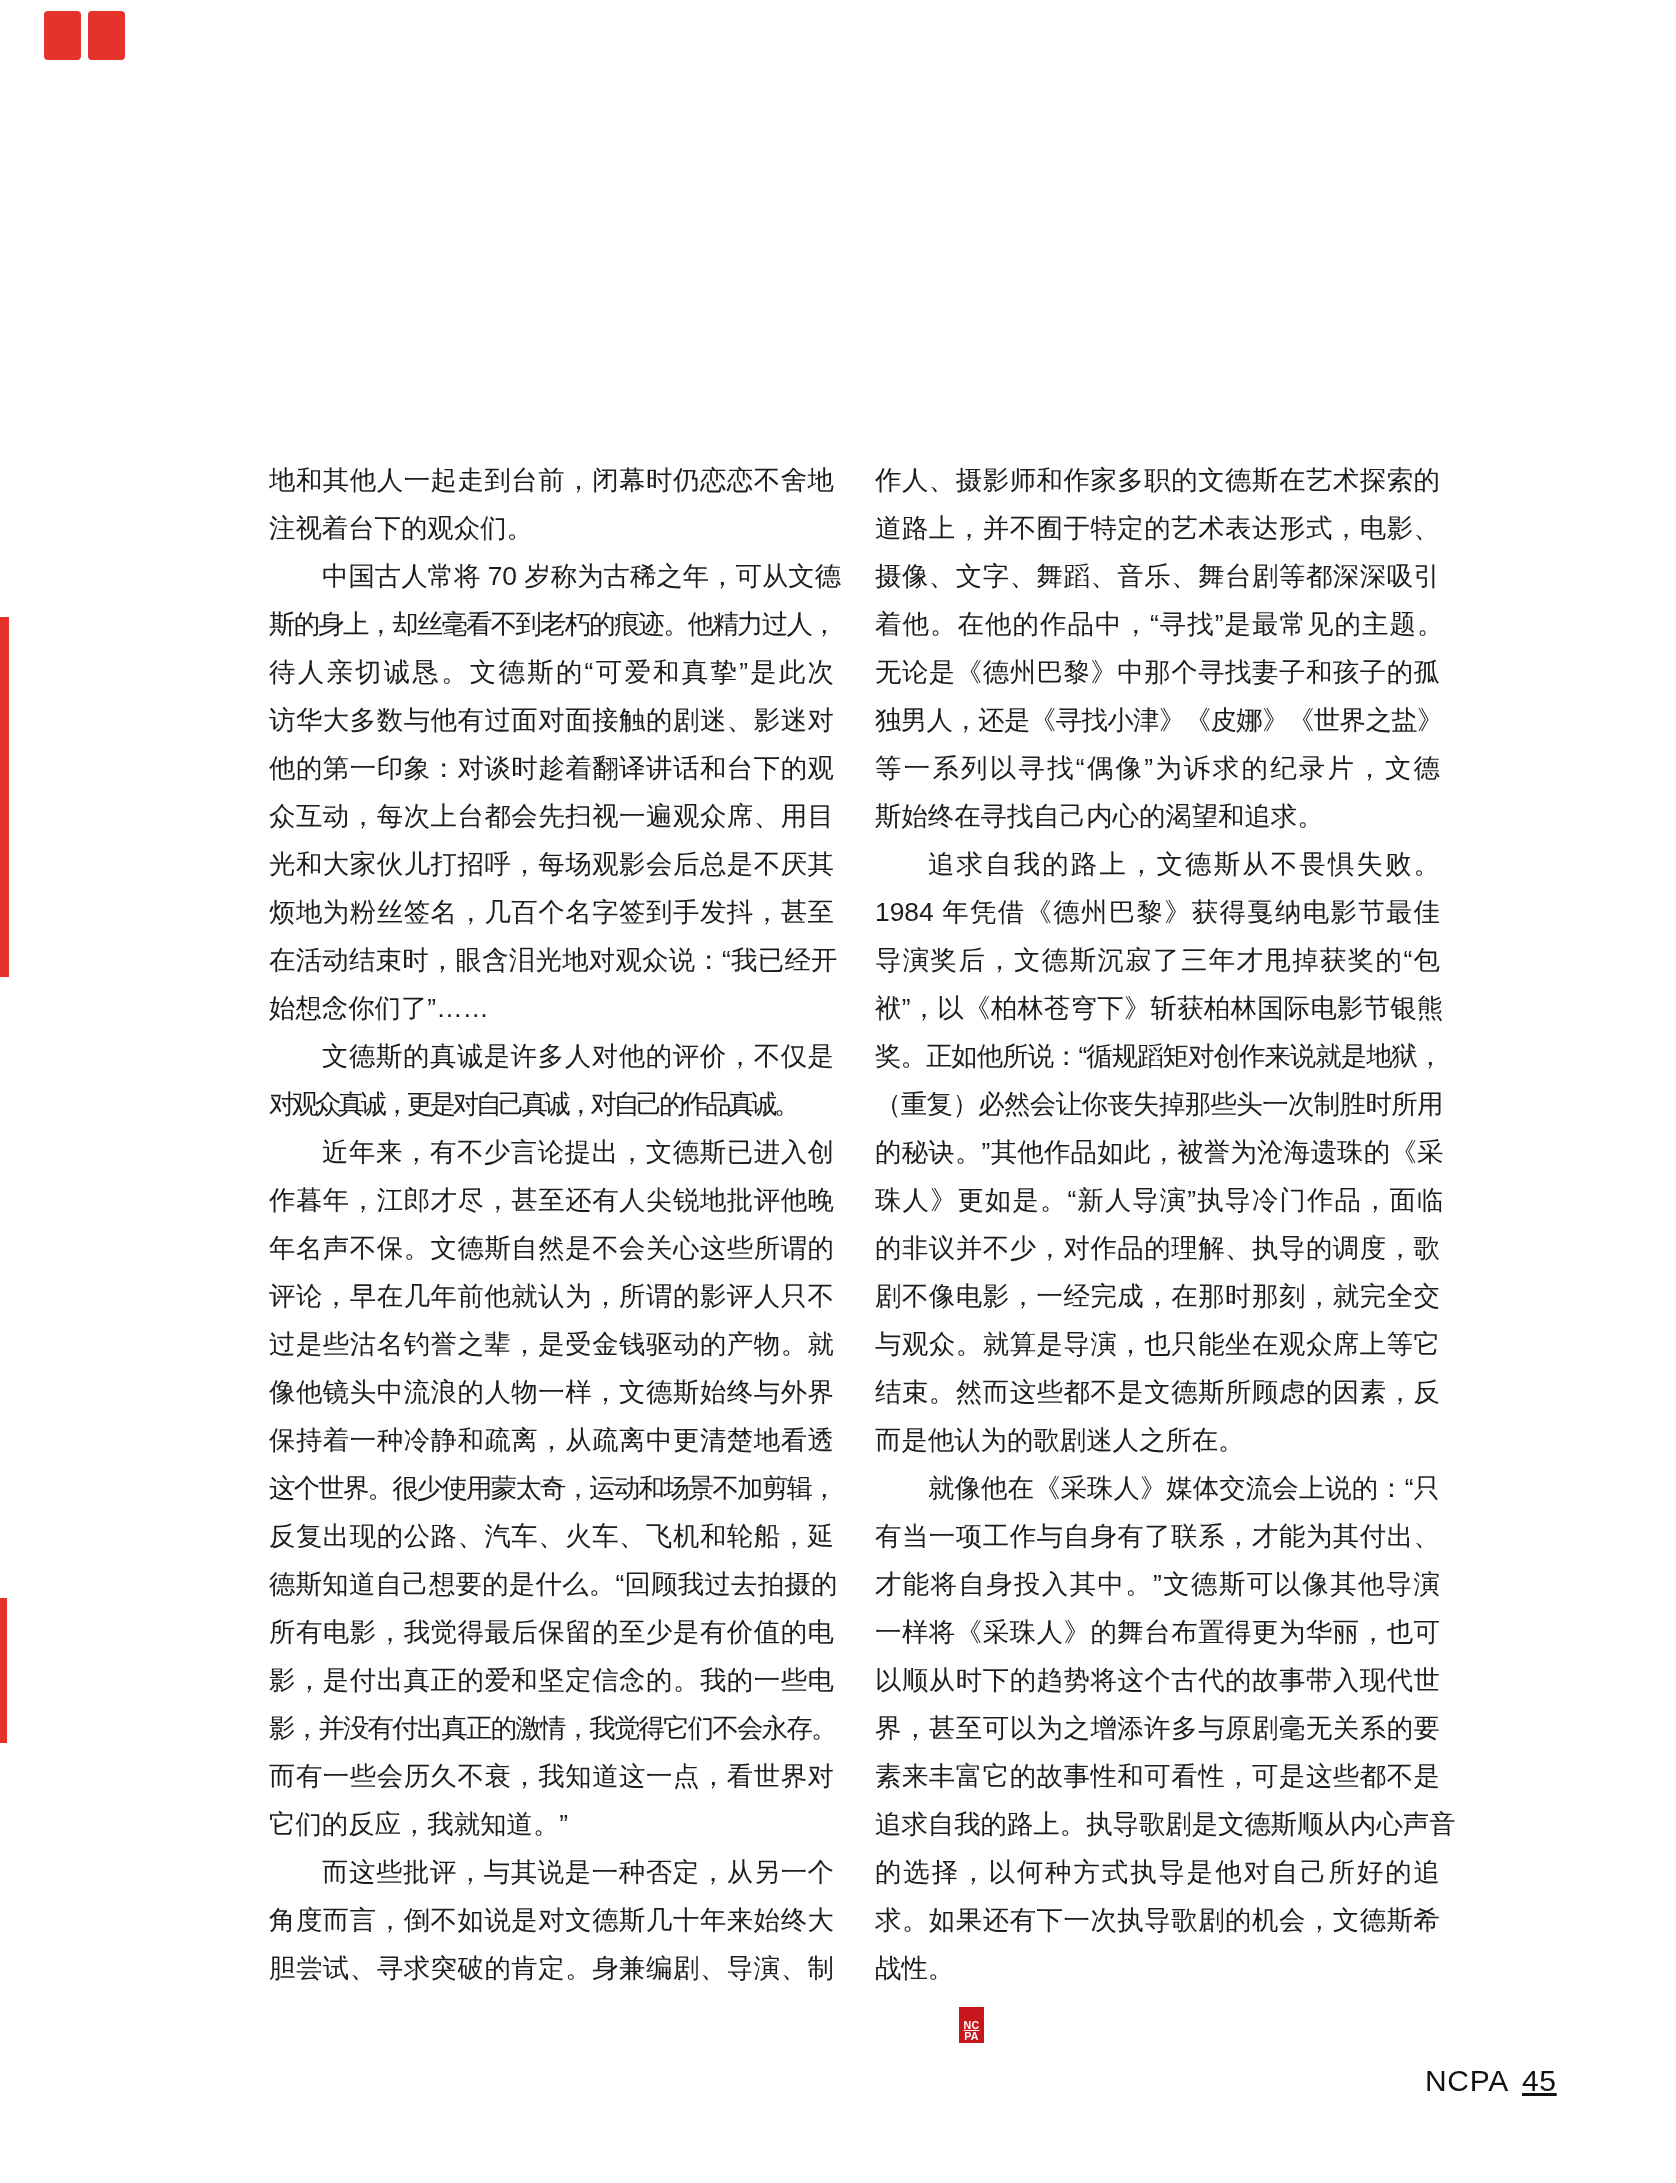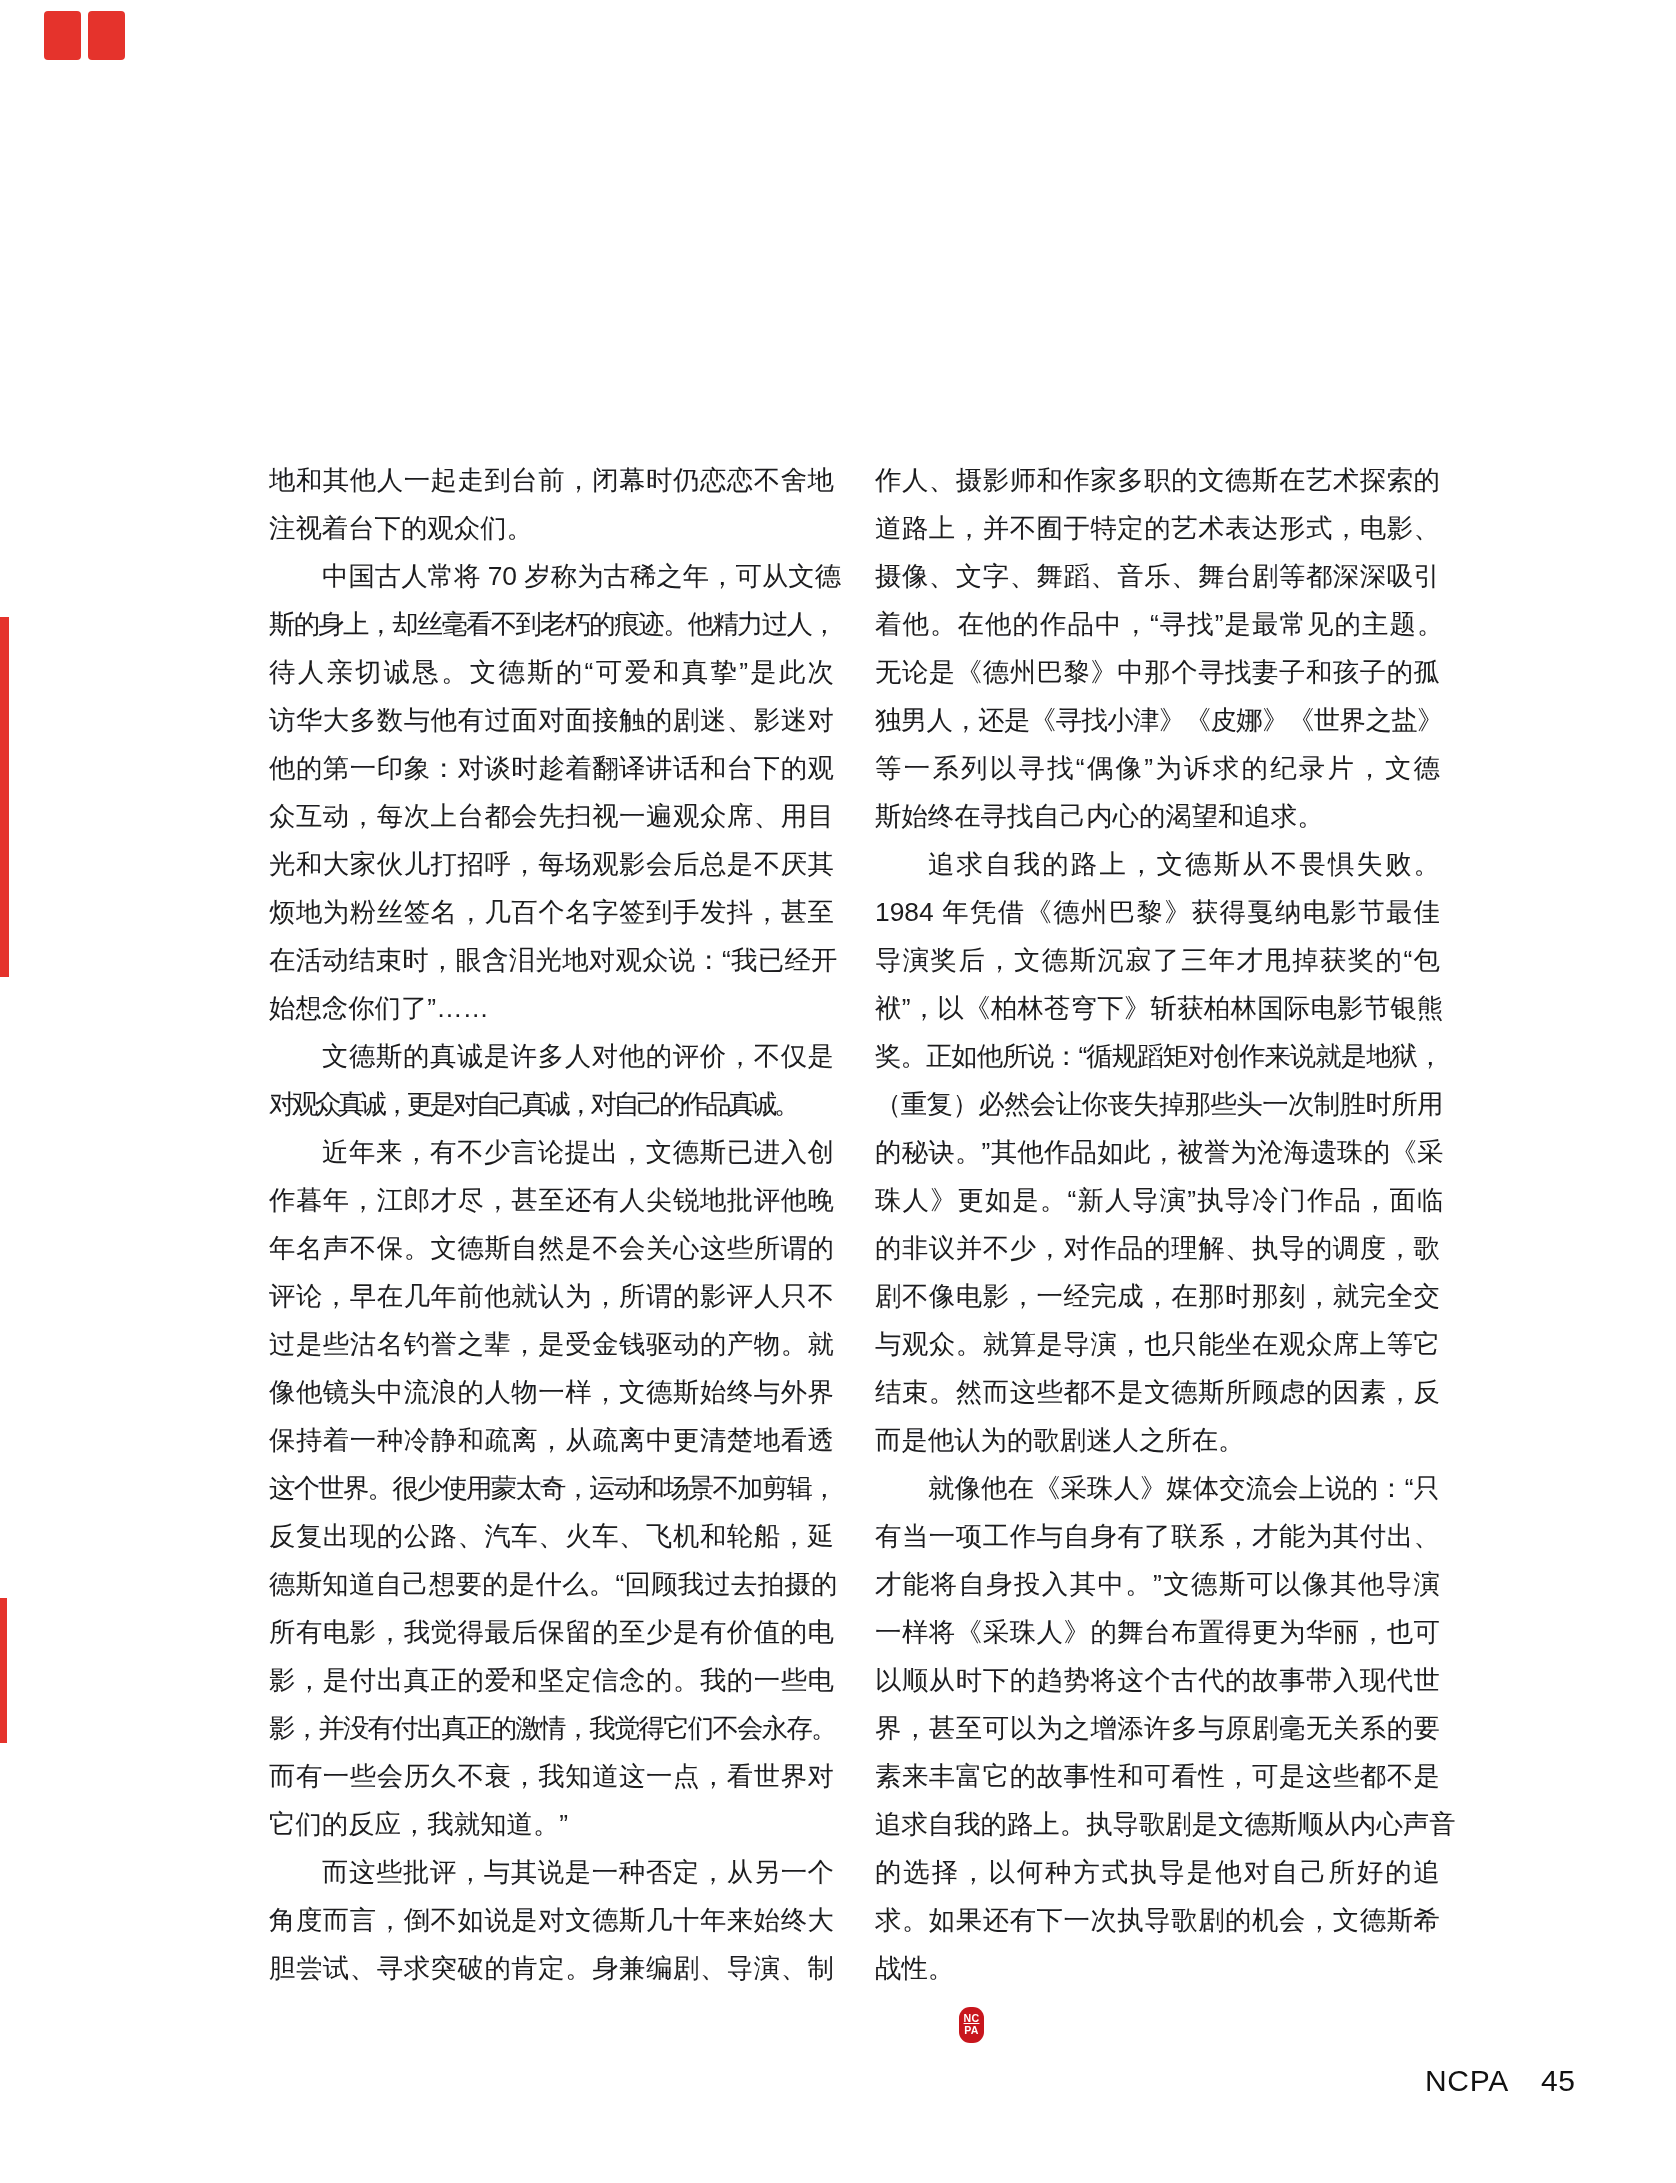--- a/index.html
+++ b/index.html
@@ -31,40 +31,39 @@
   }
   .line.first{text-indent:53px;}
   .line.end{text-align:left;text-align-last:left;}
   .line.squeeze{letter-spacing:-0.13em;}
   
   .seal{
     position:absolute;
     left:959px;top:2007px;
     width:25px;height:36px;
     display:flex;flex-direction:column;
-    align-items:center;justify-content:center;
+    align-items:center;justify-content:flex-end;
     line-height:1.1;
-    border-radius:11px;
   }
   .seal span{
     font-size:10.6px;
     font-weight:bold;
     letter-spacing:0.3px;
   }
   .seal .nc{text-decoration:underline;text-underline-offset:1.3px;}
   
   .footer{
     position:absolute;
     left:1425px;top:2064px;
     font-size:30px;
     color:#111111;
     letter-spacing:0.7px;
     white-space:nowrap;
   }
-  .footer .num{margin-left:32px;}
+  .footer .num{margin-left:13px;text-decoration:underline;}
   
   .edge-square{
     position:absolute;
     width:37px;height:49px;
     border-radius:4px;
   }
   .edge-square.sq1{left:44px;top:10.6px;}
   .edge-square.sq2{left:88px;top:10.6px;}
   .edge-bar{position:absolute;left:0;}
   .edge-bar.bar1{top:617px;width:8.6px;height:360px;}

